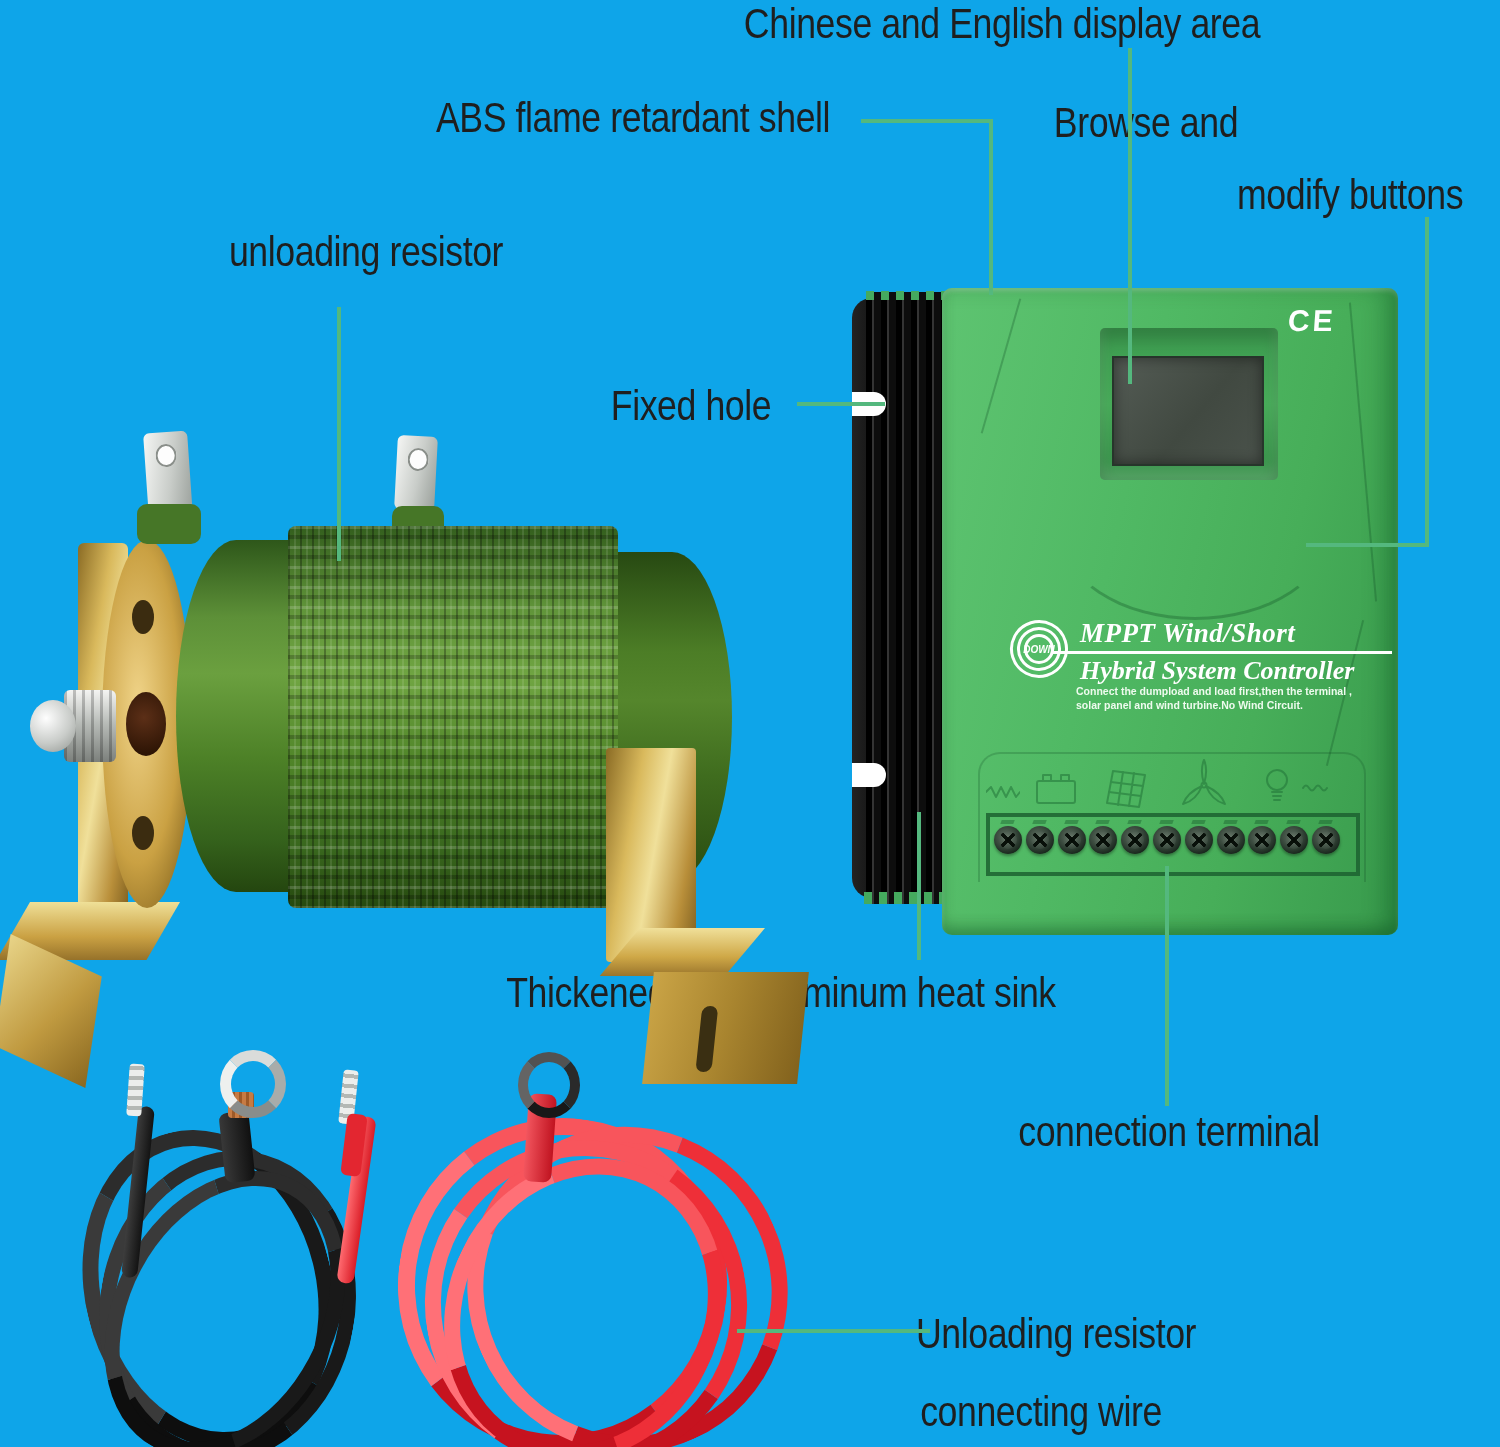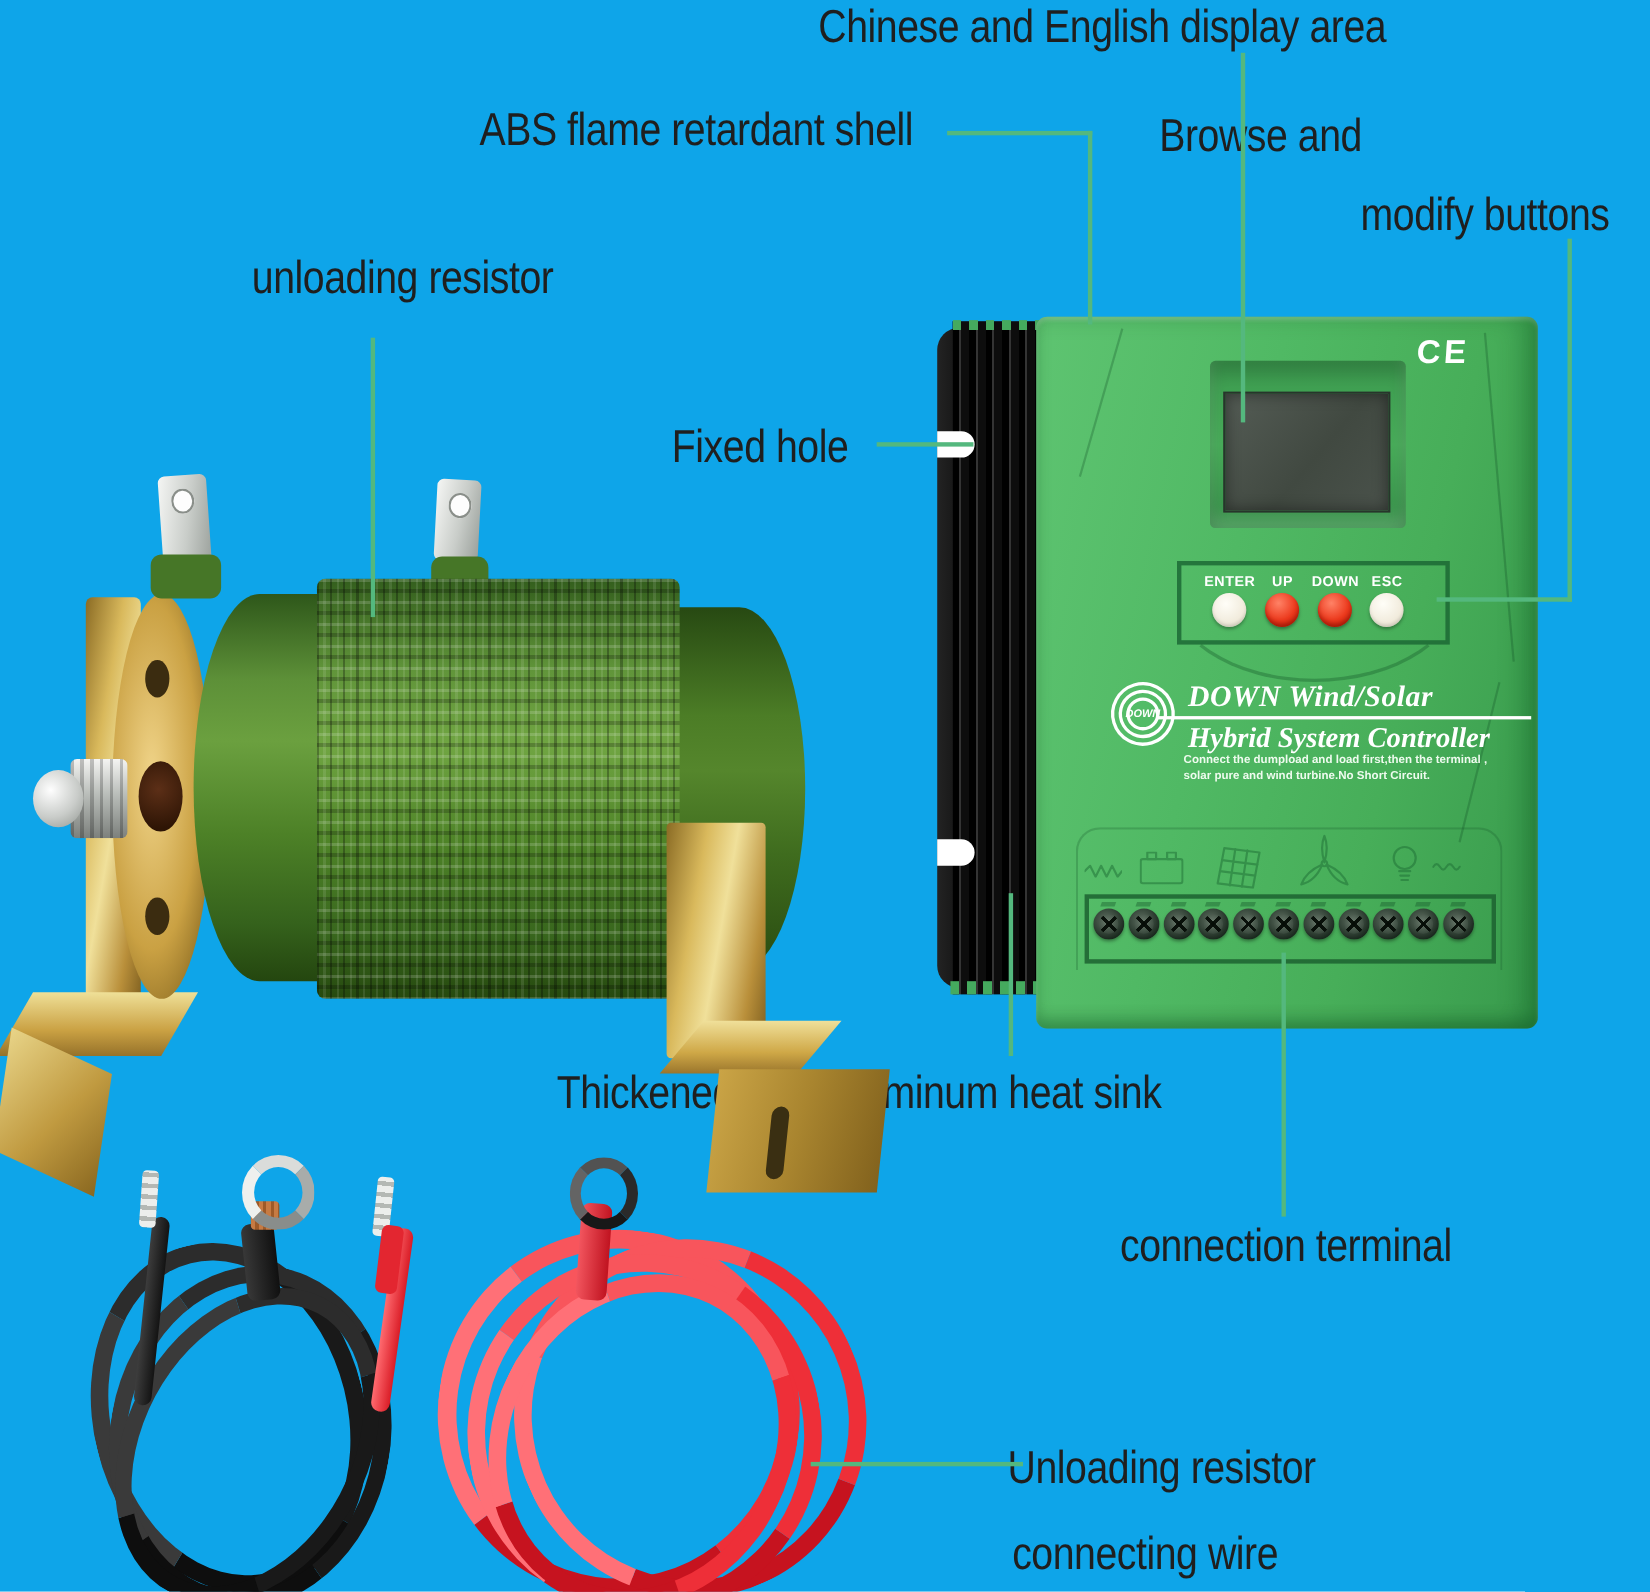--- a/index.html
+++ b/index.html
@@ -215,43 +215,33 @@
   <div class="shell">
     <div class="crease cr1"></div>
     <div class="crease cr2"></div>
     <div class="crease cr3"></div>
     <div class="ce">CE</div>
 
     <div class="bezel">
       <div class="screen"></div>
     </div>
 
-    <div class="btnbox">
-      <div class="blabel bl1">ENTER</div>
-      <div class="blabel bl2">UP</div>
-      <div class="blabel bl3">DOWN</div>
-      <div class="blabel bl4">ESC</div>
-      <div class="btn bb1 white"></div>
-      <div class="btn bb2 red"></div>
-      <div class="btn bb3 red"></div>
-      <div class="btn bb4 white"></div>
-    </div>
     <div class="arc"></div>
 
     <div class="rings">
       <i class="r1"></i>
         <i class="r2"></i>
         <i class="r3"></i>
       <div class="rtext">DOWN</div>
     </div>
-    <div class="brand1">DOWN Wind/Solar</div>
+    <div class="brand1">MPPT Wind/Short</div>
     <div class="divider"></div>
     <div class="brand2">Hybrid System Controller</div>
     <div class="caut c1">Connect the dumpload and load first,then the terminal ,</div>
-    <div class="caut c2">solar pure and wind turbine.No Short Circuit.</div>
+    <div class="caut c2">solar panel and wind turbine.No Wind Circuit.</div>
 
     <div class="recess"></div>
 
     <svg class="port" style="left:44px;top:498px;" width="34" height="12" viewBox="0 0 34 12">
       <polyline points="0,6 5,1 10,11 15,1 20,11 25,1 30,11 34,6"></polyline>
     </svg>
     <svg class="port" style="left:94px;top:486px;" width="40" height="30" viewBox="0 0 40 30">
       <rect x="1" y="7" width="38" height="22" rx="2"></rect>
         <rect x="7" y="1" width="8" height="6"></rect>
         <rect x="25" y="1" width="8" height="6"></rect>

